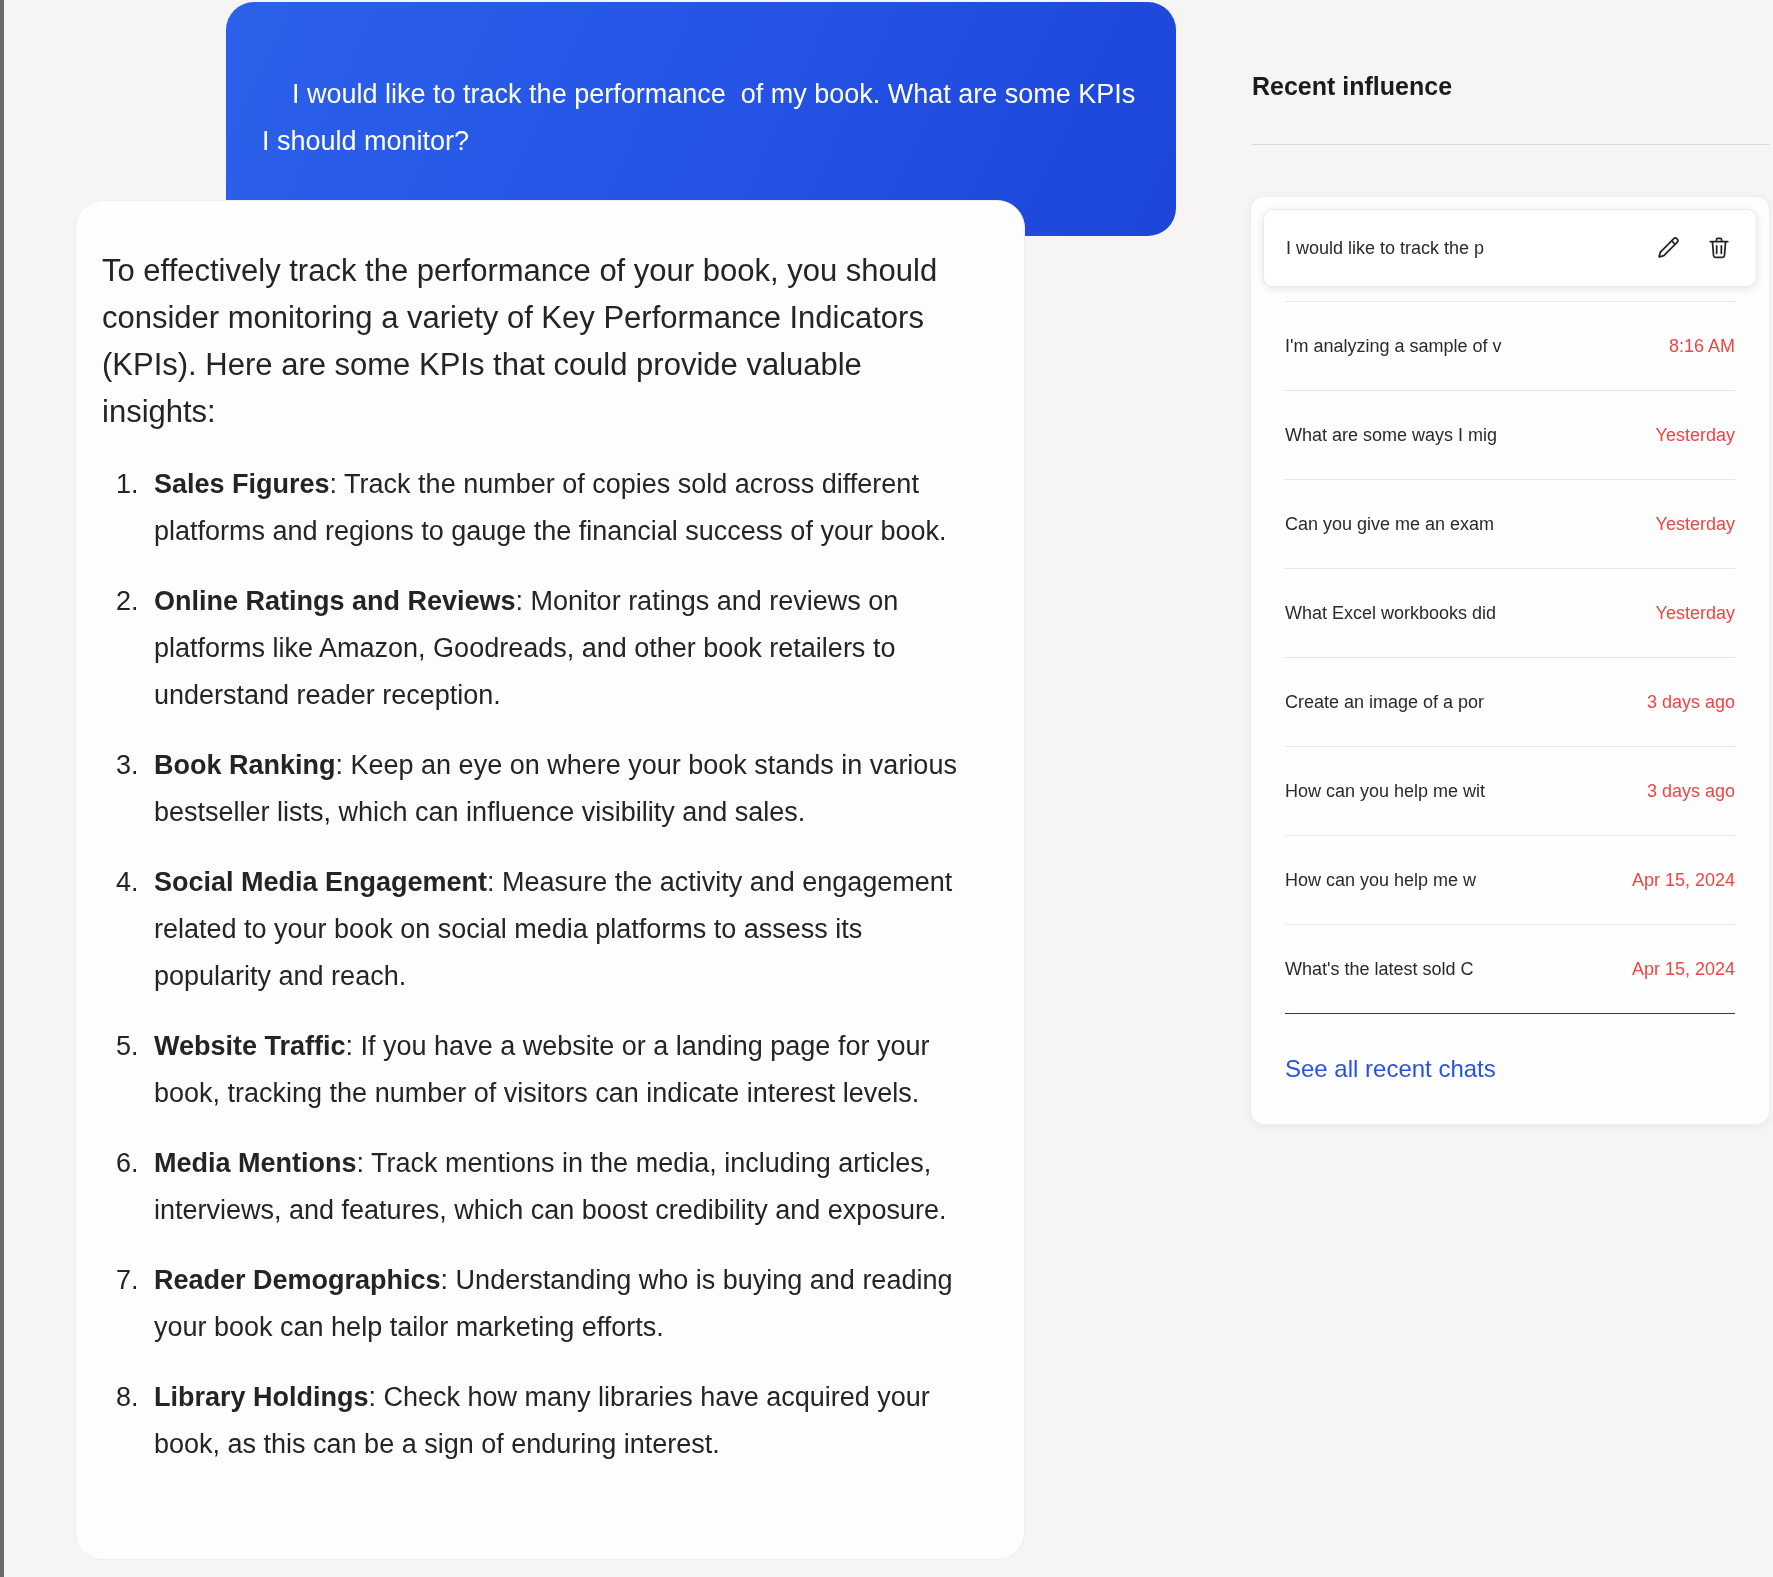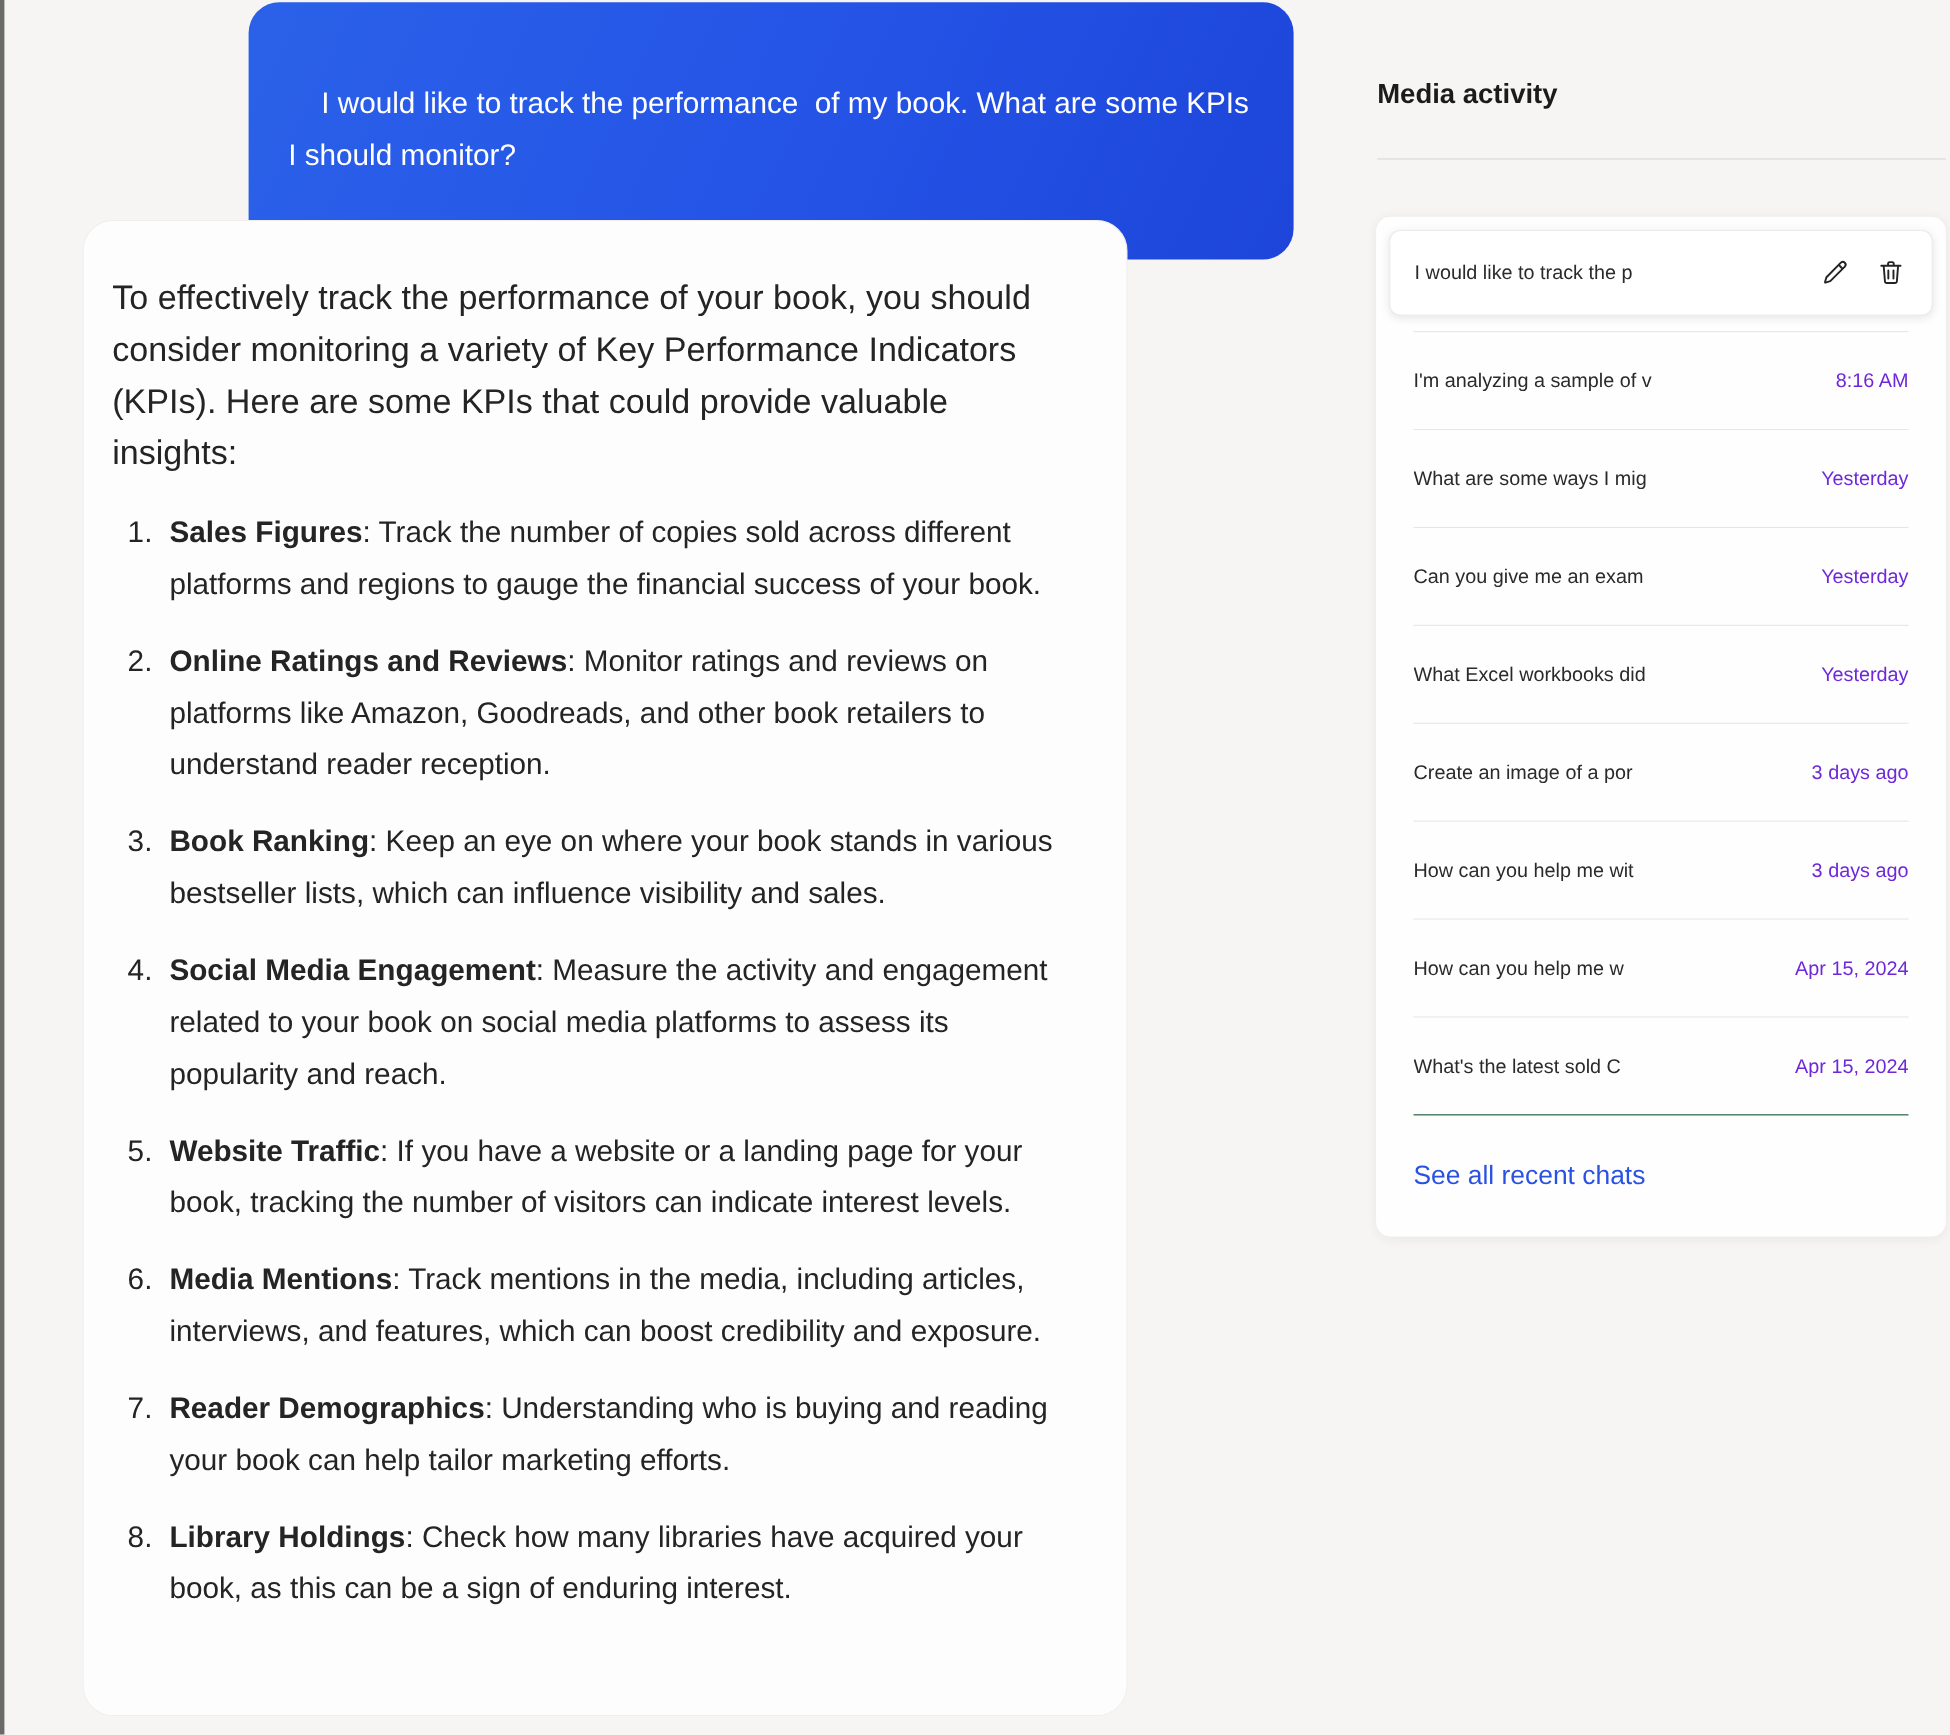--- a/index.html
+++ b/index.html
@@ -149,21 +149,21 @@
     display: flex;
     align-items: center;
     height: 88px;
     margin: 0 34px;
     border-top: 1px solid #E7E6E5;
     cursor: pointer;
   }
   .recent-row .time {
     margin-left: 10px;
     font-size: 18px;
-    color: #6d28d9;
+    color: #ef4444;
     white-space: nowrap;
   }
   .see-all-row {
     display: flex;
     align-items: center;
     height: 110px;
     margin: 0 34px;
     border-top: 1px solid #14532d;
     text-align: right;
   }
@@ -200,21 +200,21 @@
 
         <li><span class="kpi-title">Media Mentions</span><span>: Track mentions in the media, including articles, interviews, and features, which can boost credibility and exposure.</span></li>
 
         <li><span class="kpi-title">Reader Demographics</span><span>: Understanding who is buying and reading your book can help tailor marketing efforts.</span></li>
 
         <li><span class="kpi-title">Library Holdings</span><span>: Check how many libraries have acquired your book, as this can be a sign of enduring interest.</span></li>
       </ol>
     <div class="card-bottom-fade"></div>
   </div>
 
-  <h2 class="recent-title">Media activity</h2>
+  <h2 class="recent-title">Recent influence</h2>
   <div class="recent-top-divider"></div>
 
   <div class="recent-card">
     <div class="selected-wrap">
       <div class="selected-card">
         <span class="chat-label">I would like to track the p</span>
         <button class="icon-btn">
           <span>
             <svg width="28" height="28" viewBox="0 0 24 24" fill="none">
               <path d="M15.9 4.1a2.15 2.15 0 0 1 3.04 3.04L7.6 18.48 3.9 19.6a.3.3 0 0 1-.37-.37L4.64 15.5 15.9 4.1z" stroke="#242424" stroke-width="1.5" stroke-linejoin="round"></path>

